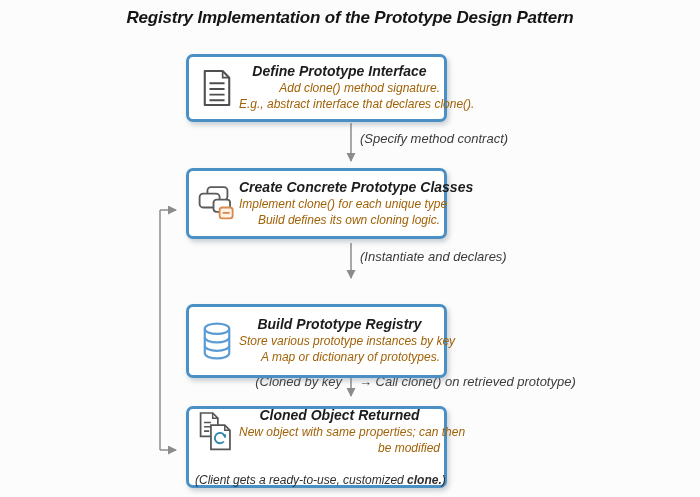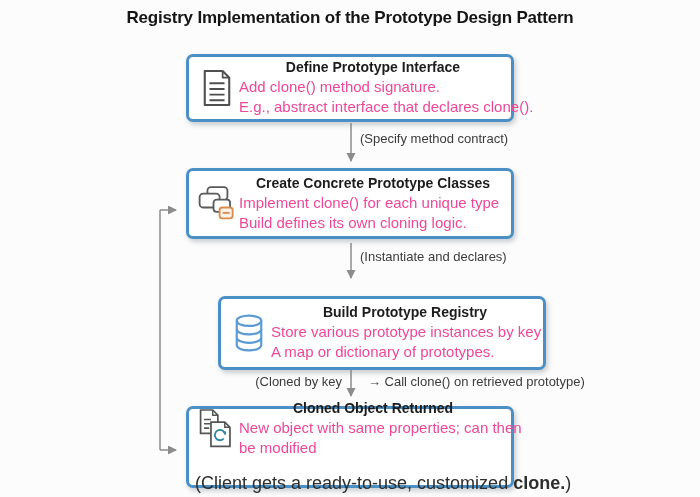--- a/index.html
+++ b/index.html
@@ -3,20 +3,21 @@
 <meta charset="utf-8">
 <style>
   html, body { margin: 0; padding: 0; background: #ffffff; }
   .canvas {
     position: relative;
     width: 700px;
     height: 497px;
     background: #fcfcfc;
     font-family: "Liberation Sans", sans-serif;
     overflow: hidden;
+    font-style: italic;
   }
   .diagram-title {
     position: absolute;
     top: 8px;
     left: 0;
     width: 100%;
     text-align: center;
     font-size: 17px;
     font-weight: bold;
     letter-spacing: -0.2px;
@@ -24,21 +25,21 @@
   }
   .connector-layer {
     position: absolute;
     top: 0; left: 0;
     width: 700px; height: 497px;
     pointer-events: none;
   }
   .flow-box {
     position: absolute;
     left: 186px;
-    width: 328px;
+    width: 261px;
     box-sizing: border-box;
     border: 3px solid #4a90c4;
     border-radius: 7px;
     background: #ffffff;
     box-shadow: 2px 3px 5px rgba(110,120,130,0.35);
     display: flex;
     flex-direction: column;
     justify-content: center;
     padding: 4px 4px 4px 6px;
   }
@@ -52,27 +53,28 @@
   .box-content { flex: 1; min-width: 0; }
   .box-title {
     font-size: 14px;
     font-weight: bold;
     color: #1c1c1c;
     text-align: center;
     white-space: nowrap;
     margin-bottom: 2px;
   }
   .box-line {
-    font-size: 15px;
-    color: #ec4899;
+    font-size: 12px;
+    color: #a16207;
     line-height: 1.32;
     white-space: nowrap;
+    text-align: right;
   }
   .box-footer {
-    font-size: 18px;
+    font-size: 12px;
     color: #2e2e2e;
     text-align: center;
     white-space: nowrap;
     margin-top: 16px;
   }
   .conn-label {
     position: absolute;
     font-size: 13px;
     color: #3b3b3b;
     white-space: nowrap;
@@ -103,21 +105,21 @@
     <g>
       <line x1="160" y1="210" x2="160" y2="450" stroke="#8c8c8c" stroke-width="1.5"></line>
       <line x1="160" y1="210" x2="176" y2="210" stroke="#8c8c8c" stroke-width="1.5" marker-end="url(#arw)"></line>
       <line x1="160" y1="450" x2="176" y2="450" stroke="#8c8c8c" stroke-width="1.5" marker-end="url(#arw)"></line>
     </g>
   </svg>
 
   <span class="conn-label" style="left:360px; top:131px;">(Specify method contract)</span>
   <span class="conn-label" style="left:360px; top:249px;">(Instantiate and declares)</span>
   <span class="conn-label" style="right:358px; top:374px;">(Cloned by key</span>
-  <span class="conn-label" style="left:368px; top:374px;">→ Call clone() on retrieved prototype)</span>
+  <span class="conn-label" style="left:359px; top:374px;">→ Call clone() on retrieved prototype)</span>
 
   <div class="flow-box" style="top:54px; height:68px;">
     <div class="box-row">
       <span class="box-icon">
         <svg width="32" height="38" viewBox="0 0 34 40">
           <path d="M4 2 h19 l7 7 v29 h-26 z" fill="#ffffff" stroke="#4f4f4f" stroke-width="2.2" stroke-linejoin="round"></path>
           <path d="M23 2 v7 h7" fill="none" stroke="#4f4f4f" stroke-width="1.8" stroke-linejoin="round"></path>
           <path d="M9 15 h16 M9 21 h16 M9 27 h16 M9 33 h16" stroke="#4f4f4f" stroke-width="2"></path>
         </svg>
       </span>
@@ -141,21 +143,21 @@
         </svg>
       </span>
       <div class="box-content">
         <div class="box-title">Create Concrete Prototype Classes</div>
         <div class="box-line">Implement clone() for each unique type</div>
         <div class="box-line">Build defines its own cloning logic.</div>
       </div>
     </div>
   </div>
 
-  <div class="flow-box" style="top:296px; height:74px;margin-left:32px;">
+  <div class="flow-box" style="top:304px; height:74px;">
     <div class="box-row">
       <span class="box-icon">
         <svg width="32" height="40" viewBox="0 0 34 42">
           <ellipse cx="17" cy="8" rx="13" ry="5.5" fill="none" stroke="#5b9bd5" stroke-width="2.3"></ellipse>
           <path d="M4 8 v26 c0 3 5.8 5.5 13 5.5 s13 -2.5 13 -5.5 v-26" fill="none" stroke="#5b9bd5" stroke-width="2.3"></path>
           <path d="M4 17 c0 3 5.8 5.5 13 5.5 s13 -2.5 13 -5.5" fill="none" stroke="#5b9bd5" stroke-width="2.3"></path>
           <path d="M4 26 c0 3 5.8 5.5 13 5.5 s13 -2.5 13 -5.5" fill="none" stroke="#5b9bd5" stroke-width="2.3"></path>
         </svg>
       </span>
       <div class="box-content">

